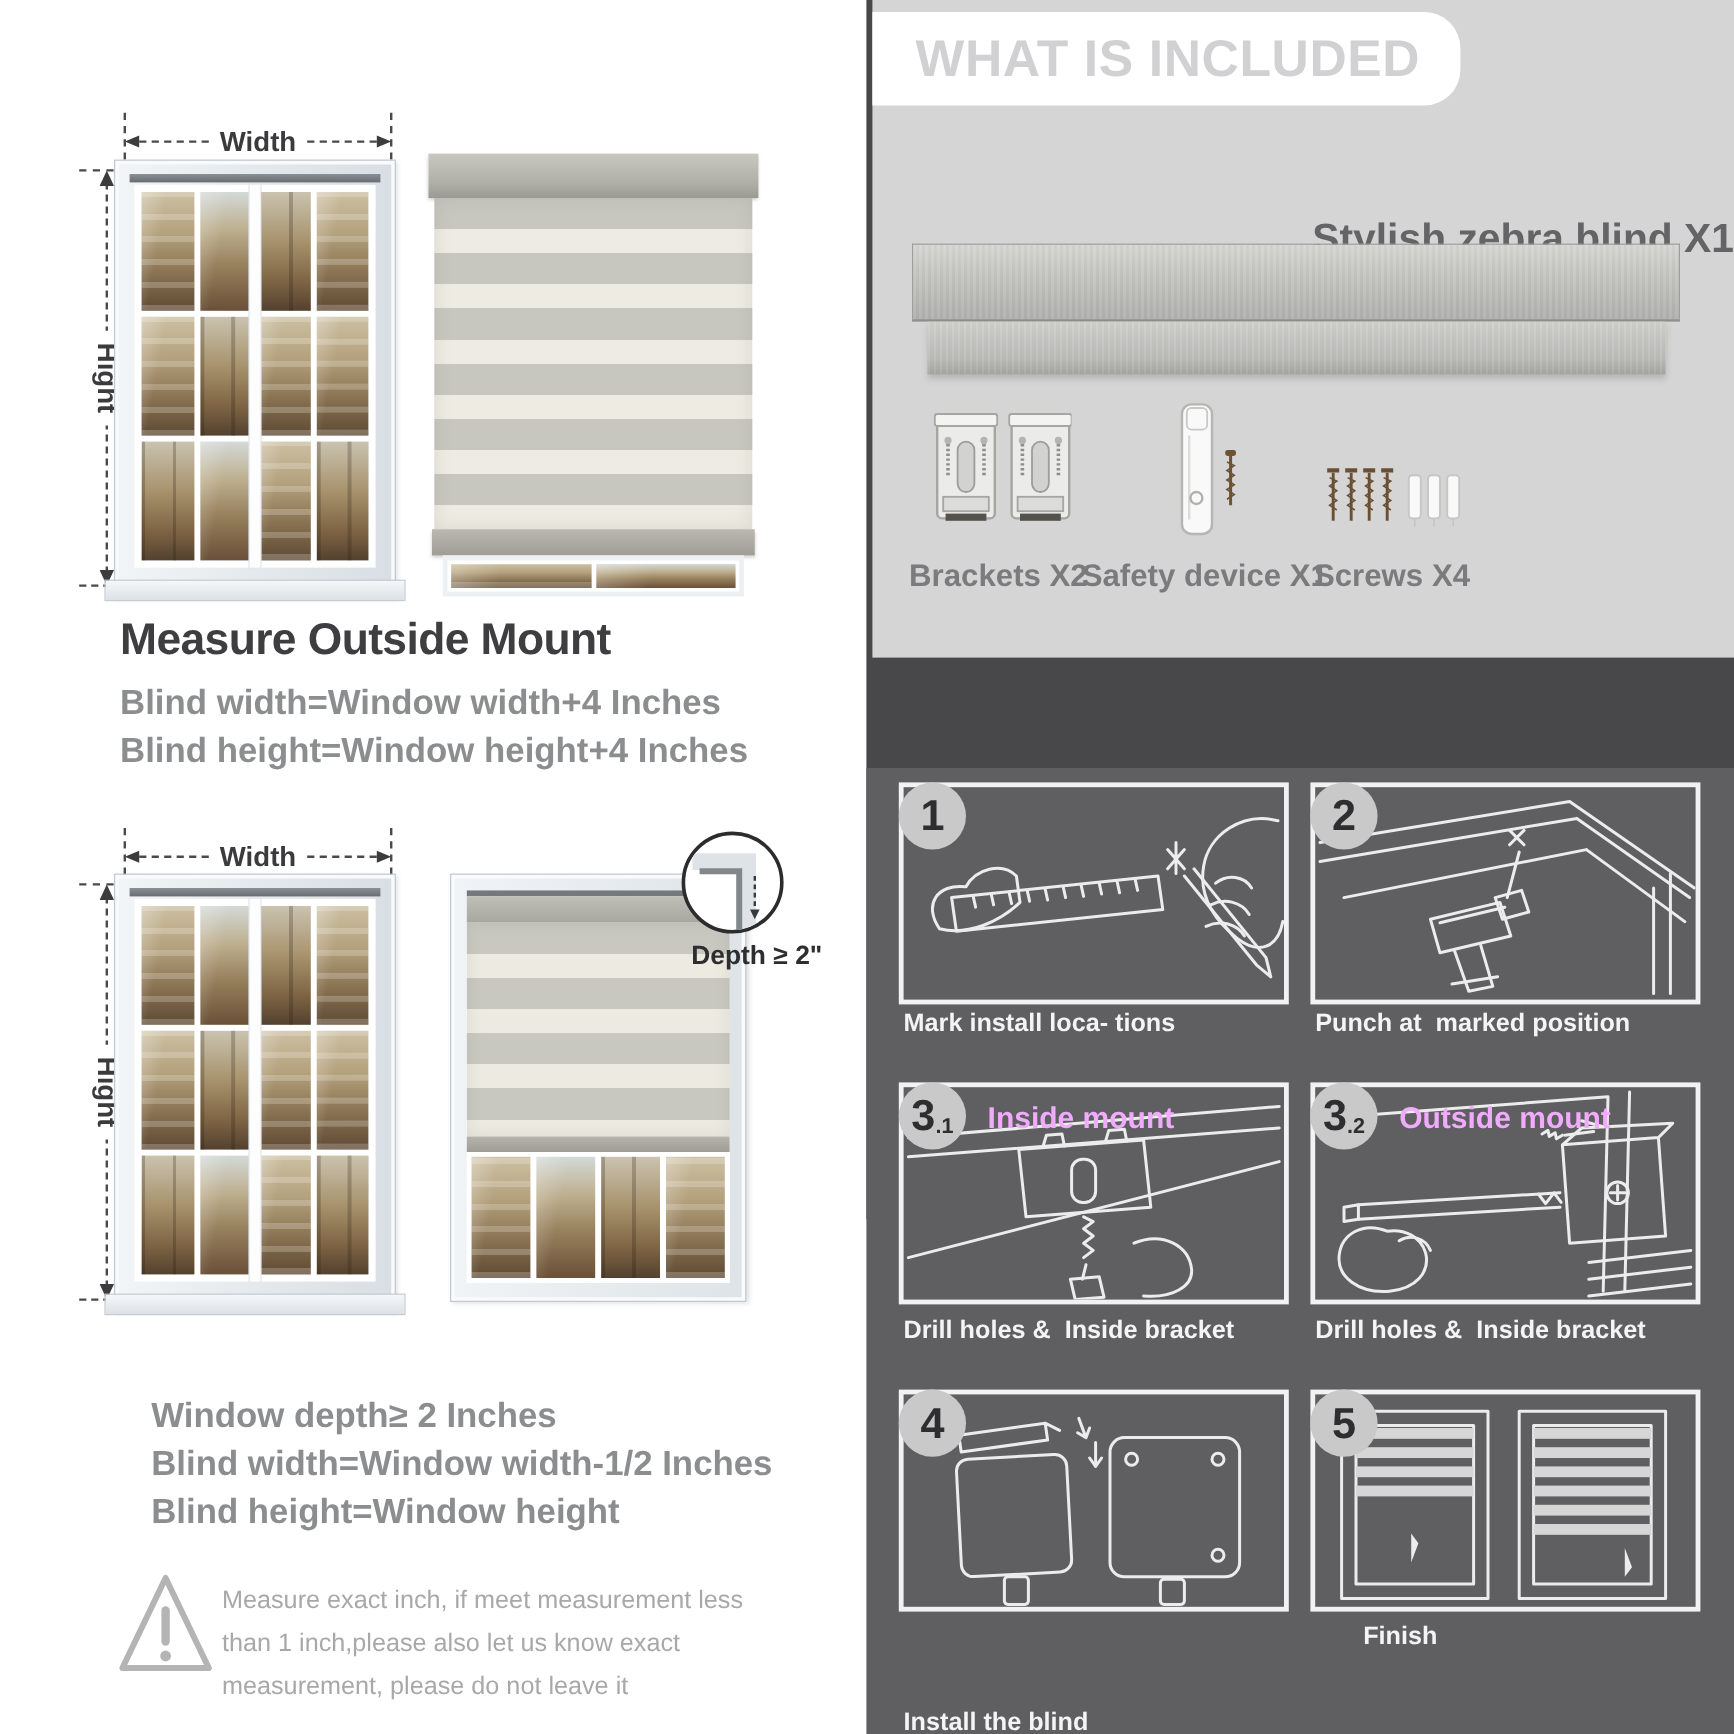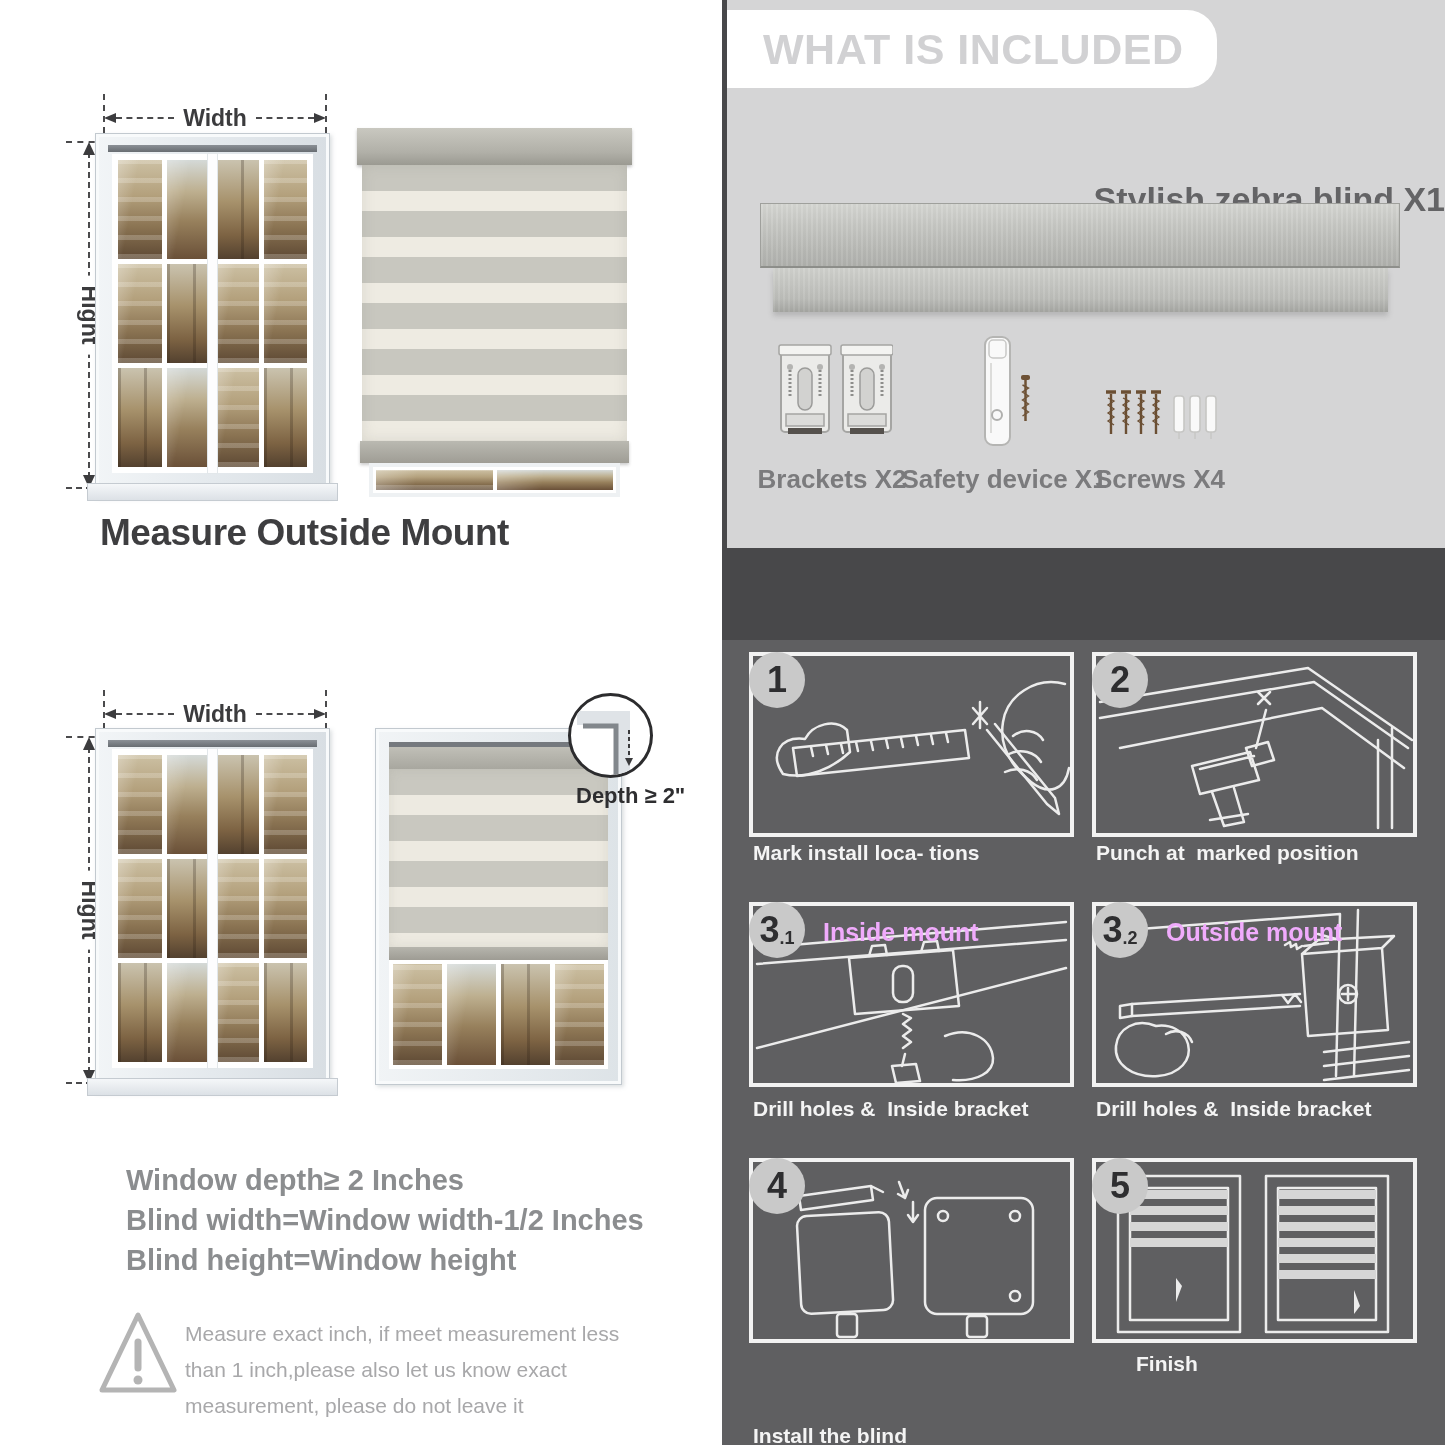--- a/index.html
+++ b/index.html
@@ -181,20 +181,22 @@
       <div class="bA-head"></div>
       <div class="bA-cloth"></div>
       <div class="bA-rail"></div>
       <div class="bA-win">
         <div class="pane"></div>
         <div class="pane"></div>
       </div>
     </div>
 
     <div class="mh2" style="top:512px;">Measure Outside Mount</div>
+    <div class="mlines" style="top:566px;">Blind width=Window width+4 Inches
+Blind height=Window height+4 Inches</div>
 
     <div class="warrow" style="left:104px; top:706px; width:222px;">
       <span class="vend" style="left:-1px;"></span>
       <span class="ah l"></span>
       <span class="dash"></span>
       <span class="wlabel">Width</span>
       <span class="dash"></span>
       <span class="ah r"></span>
       <span class="vend" style="right:-1px;"></span>
     </div>

